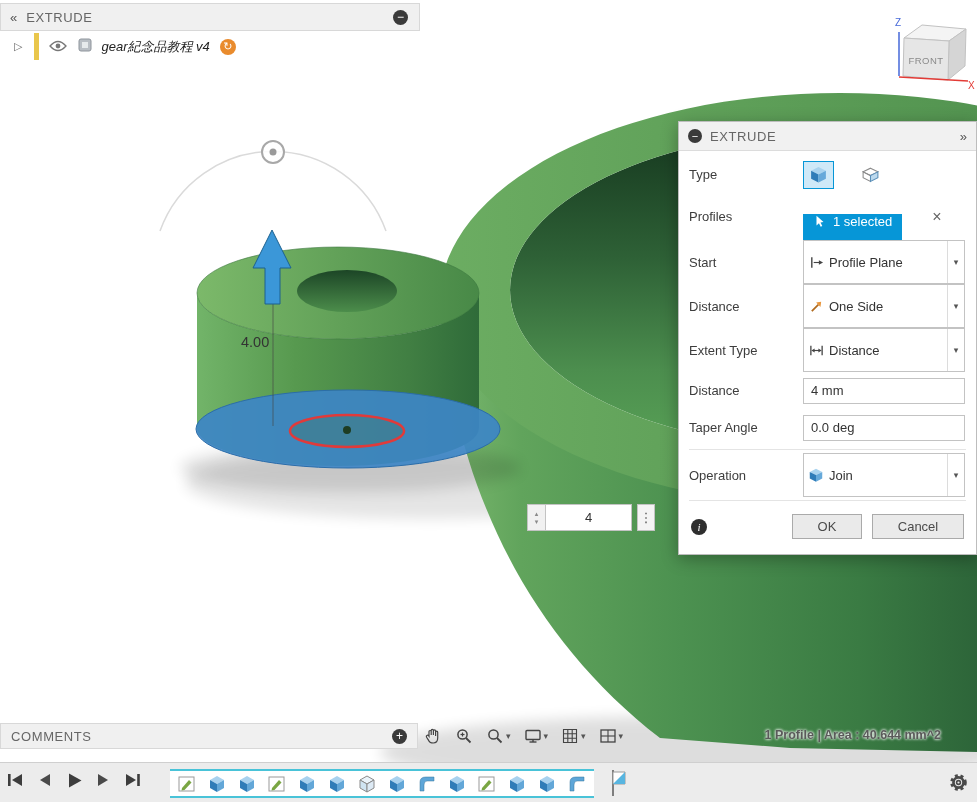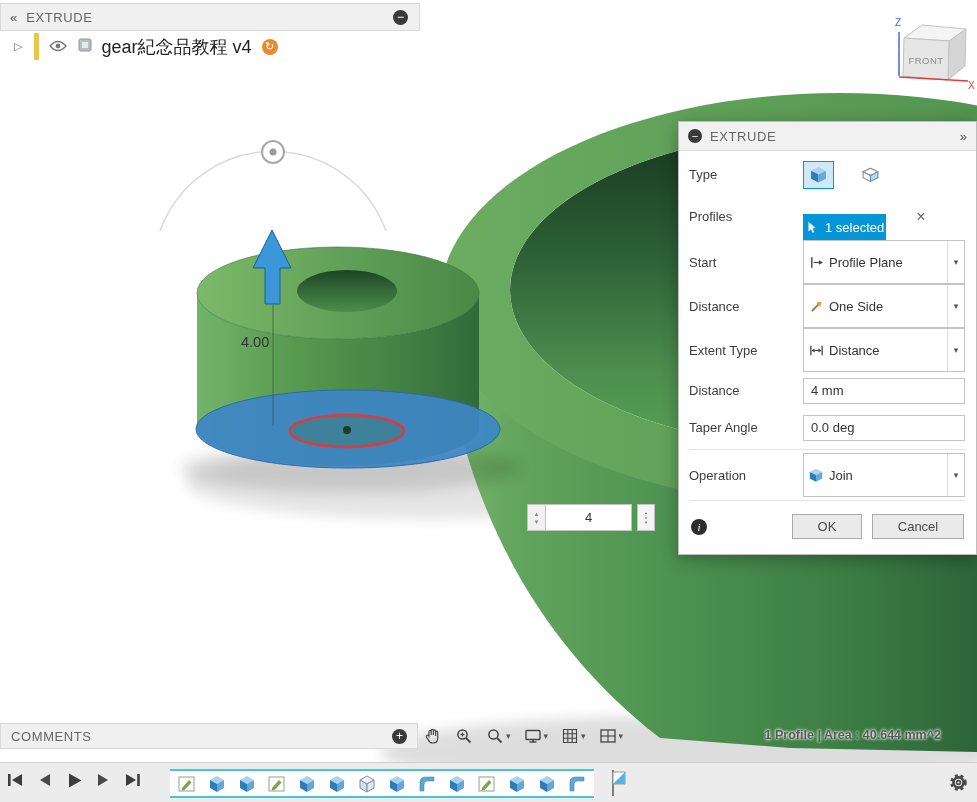--- a/index.html
+++ b/index.html
@@ -13,21 +13,21 @@
   #dim-label { position:absolute; left:241px; top:334px; z-index:3; font-size:14.5px; color:#333; }
 
   
   #browser-bar { left:0; top:3px; width:420px; height:28px; background:#f0f0f0;
     border:1px solid #d8d8d8; display:flex; align-items:center; z-index:12; }
   .panel-title { font-size:13px; color:#666; letter-spacing:0.6px; }
   .chev { color:#555; font-size:13px; }
   .circle-btn { width:15px; height:15px; border-radius:50%; background:#3a3a3a; color:#fff;
     display:flex; align-items:center; justify-content:center; font-size:12px; line-height:1; }
   #browser-item { left:0; top:33px; height:27px; display:flex; align-items:center; z-index:12; }
-  #browser-item .doc-name { font-size:18px; color:#222; margin-left:8px; }
+  #browser-item .doc-name { font-size:13px; color:#222; margin-left:8px;font-style:italic; }
   .active-bar { width:5px; height:27px; background:#e9c64b; }
   .badge-sync { width:16px; height:16px; border-radius:50%; background:#e98b2d; color:#fff;
     font-size:11px; display:flex; align-items:center; justify-content:center; margin-left:10px; }
 
   
   #viewcube { right:2px; top:16px; z-index:12; }
 
   
   #dialog { left:678px; top:121px; width:299px; background:#fff; border:1px solid #bdbdbd;
     box-shadow:0 4px 16px rgba(0,0,0,0.30); z-index:20; }
@@ -41,22 +41,22 @@
     display:flex; align-items:center; }
   .dd-icon { width:24px; display:flex; justify-content:center; align-items:center; }
   .dd-text { flex:1; font-size:13px; color:#333; padding-left:1px; white-space:nowrap; }
   .dd-caret { width:17px; align-self:stretch; display:flex; align-items:center; justify-content:center;
     border-left:1px solid #dcdcdc; color:#555; font-size:9px; }
   .x-input { width:162px; height:26px; border:1px solid #c3c3c3; font-size:13px; color:#333;
     padding:0 7px; background:#fff; font-family:"Liberation Sans", sans-serif; }
   .type-btn { width:31px; height:28px; border:1px solid transparent; display:flex;
     align-items:center; justify-content:center; margin-right:5px; }
   .type-btn.selected { border-color:#0696d7; background:#cfe9f8; }
-  #profiles-btn { height:26px; background:#0696d7; color:#fff; display:flex; align-items:center;
-    gap:6px; padding:0 2px; font-size:13px;margin-top:21px; }
+  #profiles-btn { height:26px; background:#0696d7; color:#fff; display:flex; 
+    gap:6px; padding:0 10px; font-size:13px;margin-top:21px; }
   #profiles-clear { margin-left:14px; color:#666; font-size:16px; line-height:1; }
   .sep { height:1px; background:#e4e4e4; margin:3px 0; }
   #dialog-footer { display:flex; align-items:center; padding:10px 2px 11px 2px; }
   .info-circle { width:16px; height:16px; border-radius:50%; background:#2e2e2e; color:#fff;
     font-size:11px; font-style:italic; font-family:"Liberation Serif", serif;
     display:flex; align-items:center; justify-content:center; }
   .btn { height:25px; border:1px solid #aaa; background:#eaeaea; color:#4a4a4a; font-size:13px;
     display:flex; align-items:center; justify-content:center; }
   #btn-ok { width:70px; margin-left:auto; margin-right:10px; }
   #btn-cancel { width:92px; }

